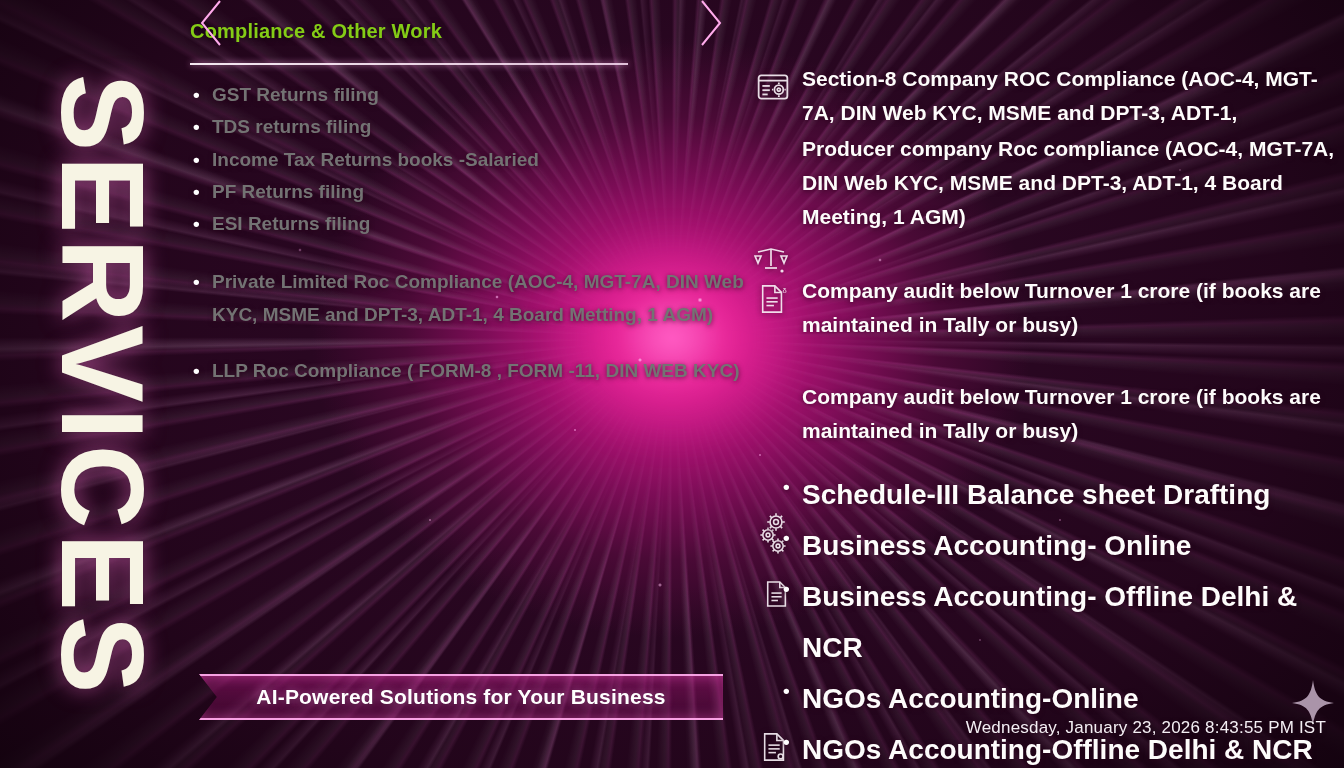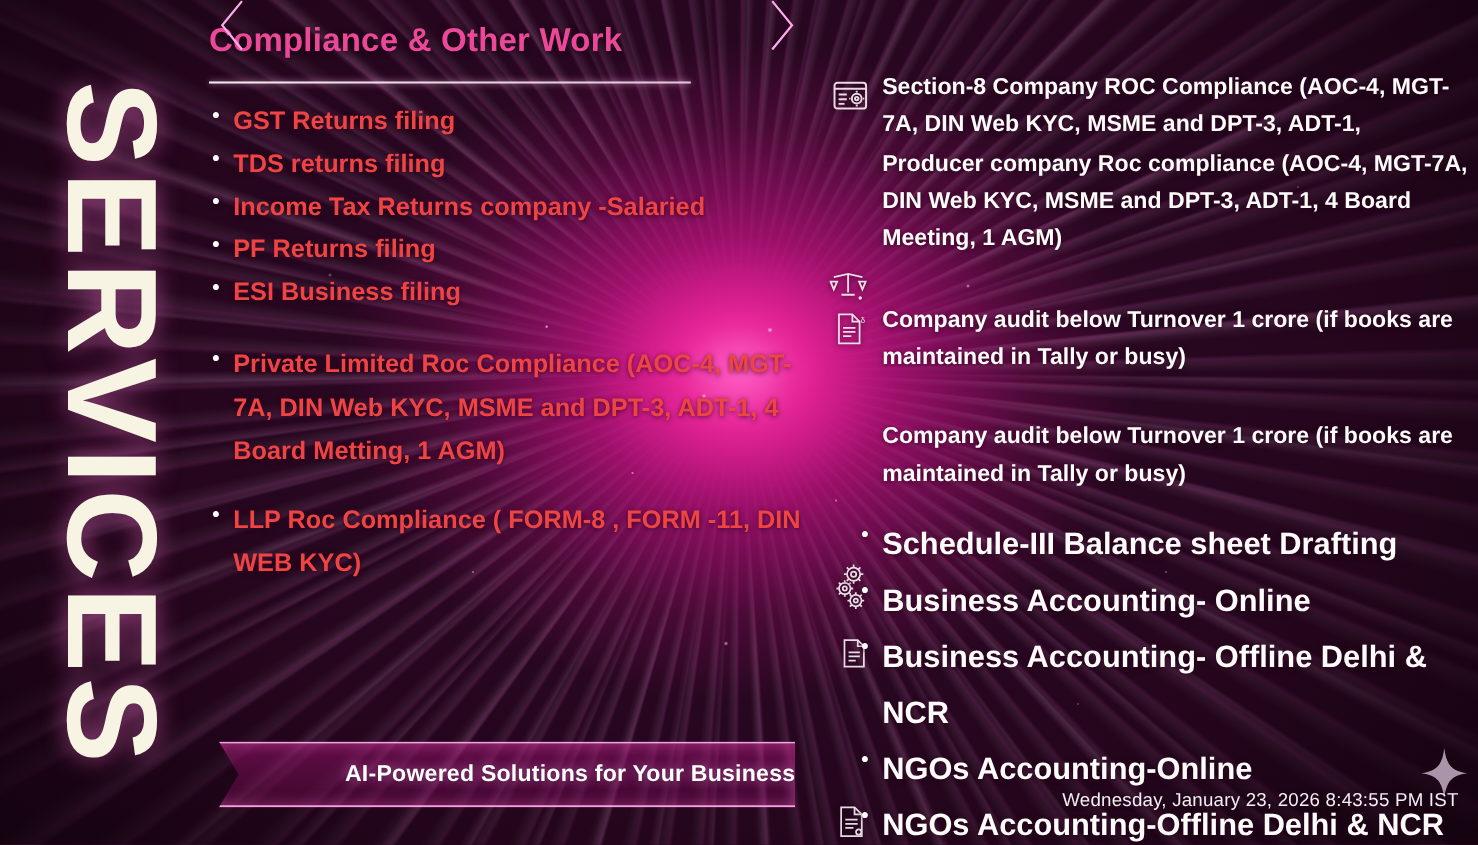--- a/index.html
+++ b/index.html
@@ -108,62 +108,62 @@
     user-select: none;
   }
 
   
   #left-col {
     position: absolute;
     left: 190px; top: 20px;
     width: 560px;
   }
   #section-heading {
-    font-size: 30px;
-    font-weight: 700;
-    color: #ec4899;
+    font-size: 20px;
+    font-weight: 700;
+    color: #84cc16;
     letter-spacing: 0.2px;
     text-shadow: 0 1px 6px rgba(0,0,0,0.55);
   }
   #heading-divider {
     margin-top: 20px;
     width: 438px;
     height: 2px;
     background: linear-gradient(90deg, rgba(255,245,252,0.95), rgba(255,225,248,0.85));
     box-shadow: 0 0 6px rgba(255,170,235,0.8);
   }
 
   ul.svc-list { list-style: none; margin: 0; padding: 0; }
   ul.svc-list li {
     position: relative;
     padding-left: 22px;
-    color: #ef4444;
-    font-size: 23px;
+    color: #737373;
+    font-size: 19px;
     font-weight: 700;
     line-height: 1.7;
     text-shadow: 0 1px 5px rgba(40,0,25,0.75);
   }
   ul.svc-list li::before {
     content: "\2022";
     position: absolute;
     left: 3px; top: 0;
     font-size: 19px;
     color: #ffffff;
   }
   #left-list-a { margin-top: 14px; }
   #left-list-b { margin-top: 26px; }
   #left-list-b li { margin-bottom: 22px; }
   #left-list-b li:last-child { margin-bottom: 0; margin-top: 24px; }
 
   
   #banner {
     position: absolute;
     left: 199px; top: 674px;
-    width: 524px; height: 60px;
-    display: flex; align-items: center; justify-content: flex-end;
+    width: 524px; height: 46px;
+    display: flex; align-items: center; justify-content: center;
     background: linear-gradient(180deg, rgba(190,25,135,0.40), rgba(125,12,88,0.32));
     border-top: 2px solid rgba(255,170,235,0.95);
     border-bottom: 2px solid rgba(255,170,235,0.95);
     clip-path: polygon(0% 0%, 100% 0%, 100% 100%, 0% 100%, 3.4% 50%);
     box-shadow: 0 0 14px rgba(255,90,205,0.45) inset;
   }
   #banner::after {
     content: "";
     position: absolute; right: 0; top: 0; bottom: 0; width: 20px;
   }
@@ -270,23 +270,23 @@
 
   <div id="left-col">
 
     <div id="section-heading">Compliance &amp; Other Work</div>
 
     <div id="heading-divider"></div>
 
     <ul id="left-list-a" class="svc-list">
       <li>GST Returns filing</li>
       <li>TDS returns filing</li>
-      <li>Income Tax Returns company -Salaried</li>
+      <li>Income Tax Returns books -Salaried</li>
       <li>PF Returns filing</li>
-      <li> ESI Business filing</li>
+      <li> ESI Returns filing</li>
     </ul>
 
     <ul id="left-list-b" class="svc-list">
       <li>Private Limited Roc Compliance (AOC-4, MGT-7A, DIN Web KYC, MSME and DPT-3, ADT-1, 4 Board Metting, 1 AGM)</li>
       <li>LLP Roc Compliance ( FORM-8 , FORM -11, DIN WEB KYC)</li>
     </ul>
   </div>
 
   <div id="banner">
     <span id="banner-text">AI-Powered Solutions for Your Business</span>

